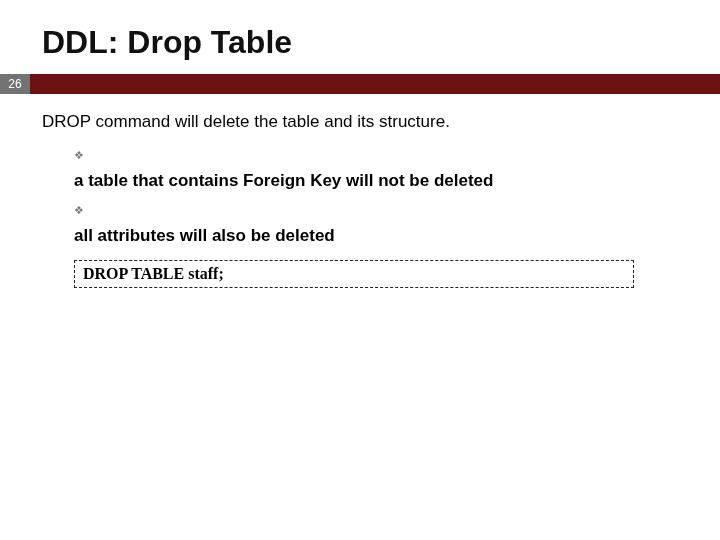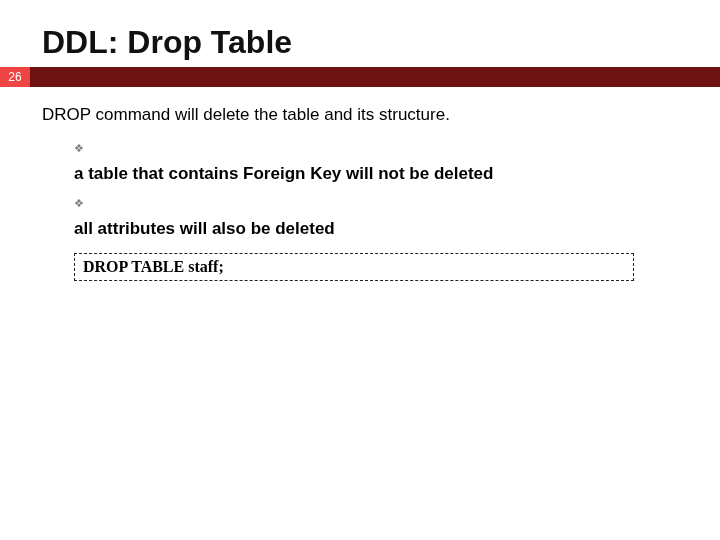--- a/index.html
+++ b/index.html
@@ -8,32 +8,32 @@
     height: 540px;
     background: #fff;
     font-family: Arial, Helvetica, sans-serif;
     color: #000;
     position: relative;
     overflow: hidden;
   }
   .title {
     font-size: 32px;
     font-weight: bold;
-    padding: 24px 0 6px 42px;
+    padding: 24px 0 13px 42px;
     letter-spacing: 0;
     color: #111;
   }
   .bar-row {
     display: flex;
     align-items: stretch;
     height: 20px;
   }
   .page-num {
     width: 30px;
-    background: #ef4444;
+    background: #737373;
     color: #fff;
     font-size: 12px;
     display: flex;
     align-items: center;
     justify-content: center;
   }
   .bar {
     flex: 1;
     background: #6d1212;
   }

